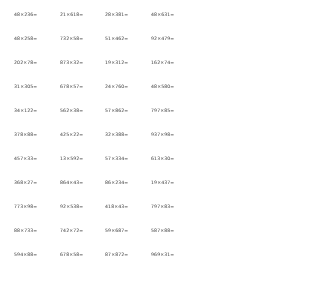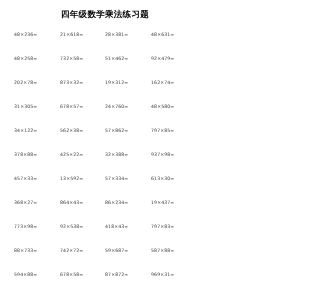--- a/index.html
+++ b/index.html
@@ -53,21 +53,20 @@
     white-space: nowrap;
     letter-spacing: 0.15px;
     padding-top: 1px;
   }
 </style>
 </head>
 <body>
 
 <div class="page">
 
-  <h1 class="worksheet-title">四年级数学乘法练习题</h1>
 
   <div class="problem-grid">
     <div class="problem-cell">48×236=</div>
     <div class="problem-cell">21×618=</div>
     <div class="problem-cell">28×381=</div>
     <div class="problem-cell">48×631=</div>
 
     <div class="problem-cell">48×258=</div>
     <div class="problem-cell">732×58=</div>
     <div class="problem-cell">51×462=</div>

